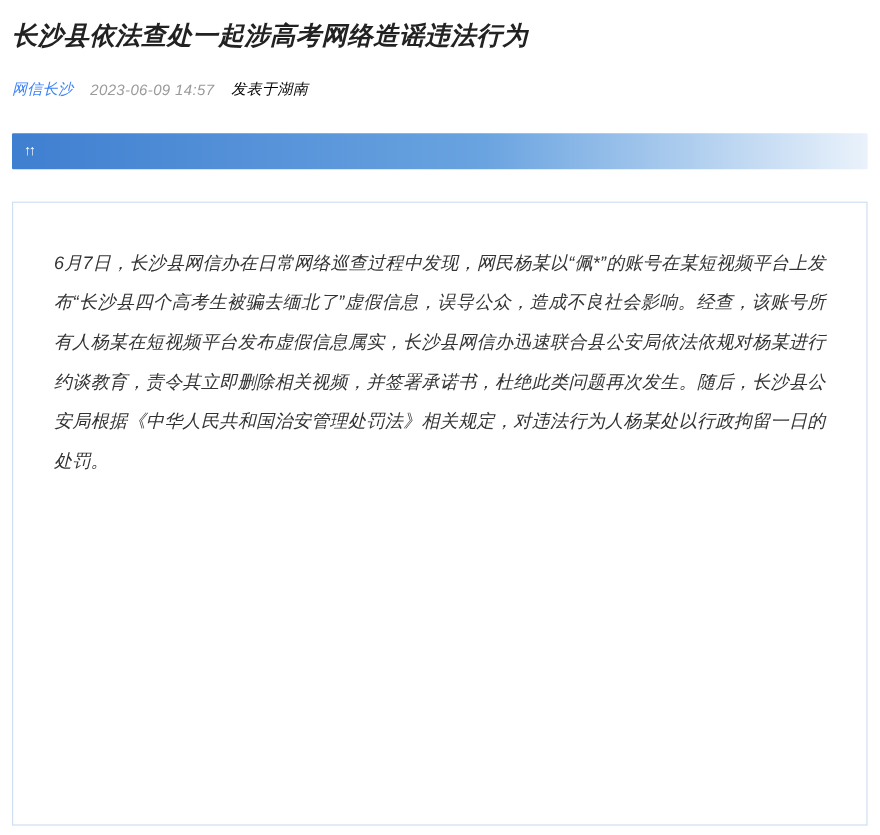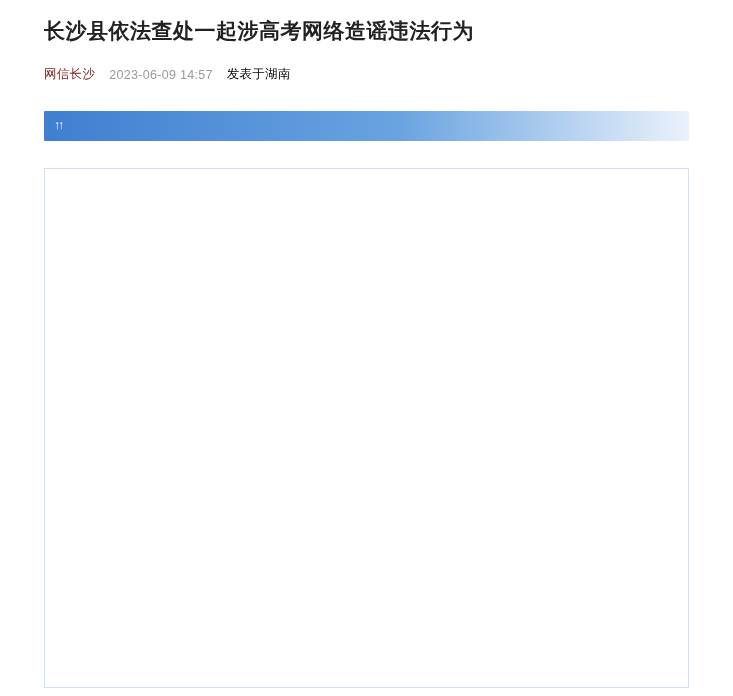--- a/index.html
+++ b/index.html
@@ -11,42 +11,43 @@
     width: 733px;
     height: 696px;
     font-family: "Liberation Sans", sans-serif;
     color: #222222;
     overflow: hidden;
   }
   .page {
     width: 733px;
     height: 602px;
     box-sizing: border-box;
-    padding: 0 44px;
+    padding: 0 10px;
     position: relative;
+    font-style: italic;
   }
   .article-title {
     font-size: 21px;
     font-weight: bold;
     color: #222222;
     letter-spacing: 0.5px;
     margin: 0;
     padding-top: 16px;
     line-height: 30px;
   }
   .meta-row {
     display: flex;
     align-items: center;
     margin-top: 20px;
     font-size: 12.5px;
     color: #999999;
     letter-spacing: 0.3px;
   }
   .meta-source {
-    color: #7f1d1d;
+    color: #3b82f6;
     margin-right: 14px;
   }
   .meta-date {
     color: #9a9a9a;
     margin-right: 14px;
   }
   .meta-location {
     color: #000000;
   }
   .banner {
@@ -111,15 +112,18 @@
     <span class="meta-source">网信长沙</span>
     <span class="meta-date">2023-06-09 14:57</span>
     <span class="meta-location">发表于湖南</span>
   </div>
 
   <div class="banner">
     <span class="banner-arrows">↑↑</span>
   </div>
 
   <div class="content-card">
+    <p class="para">
+      <span>6月7日，长沙县网信办在日常网络巡查过程中发现，网民杨某以“佩*”的账号在某短视频平台上发布“长沙县四个高考生被骗去缅北了”虚假信息，误导公众，造成不良社会影响。经查，该账号所有人杨某在短视频平台发布虚假信息属实，长沙县网信办迅速联合县公安局依法依规对杨某进行约谈教育，责令其立即删除相关视频，并签署承诺书，杜绝此类问题再次发生。随后，长沙县公安局根据《中华人民共和国治安管理处罚法》相关规定，对违法行为人杨某处以行政拘留一日的处罚。</span>
+    </p>
   </div>
 
 </div>
 
 </body></html>

